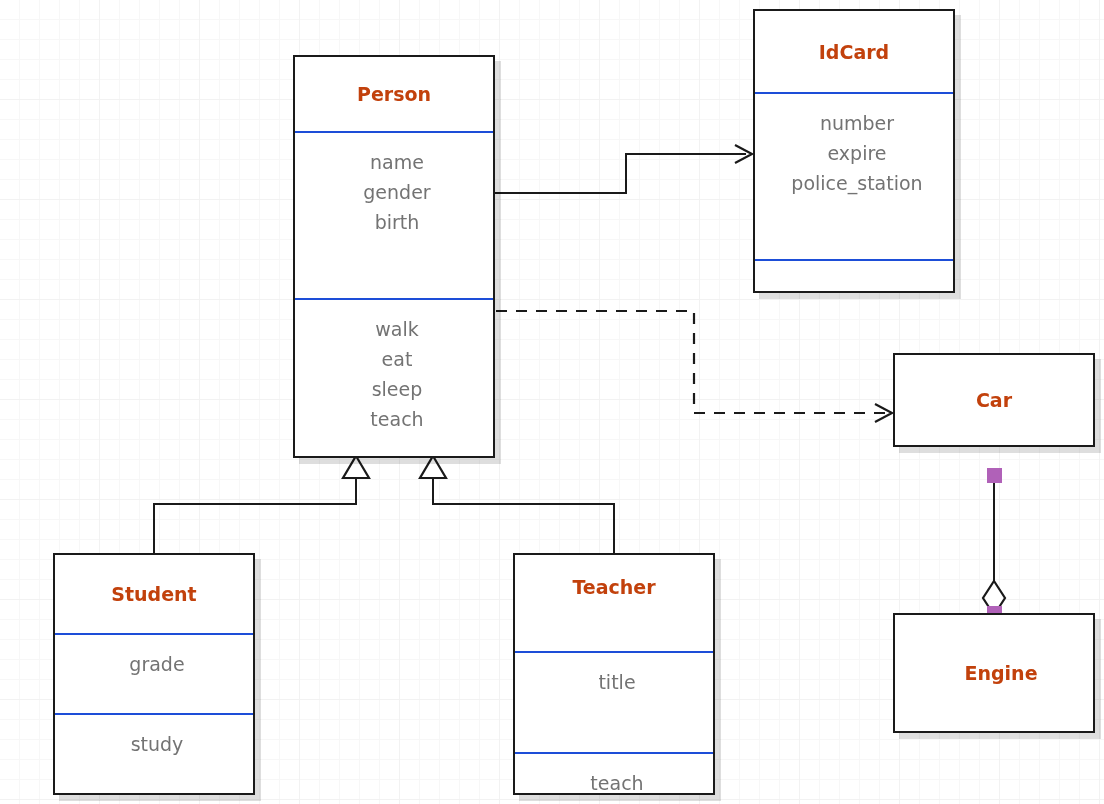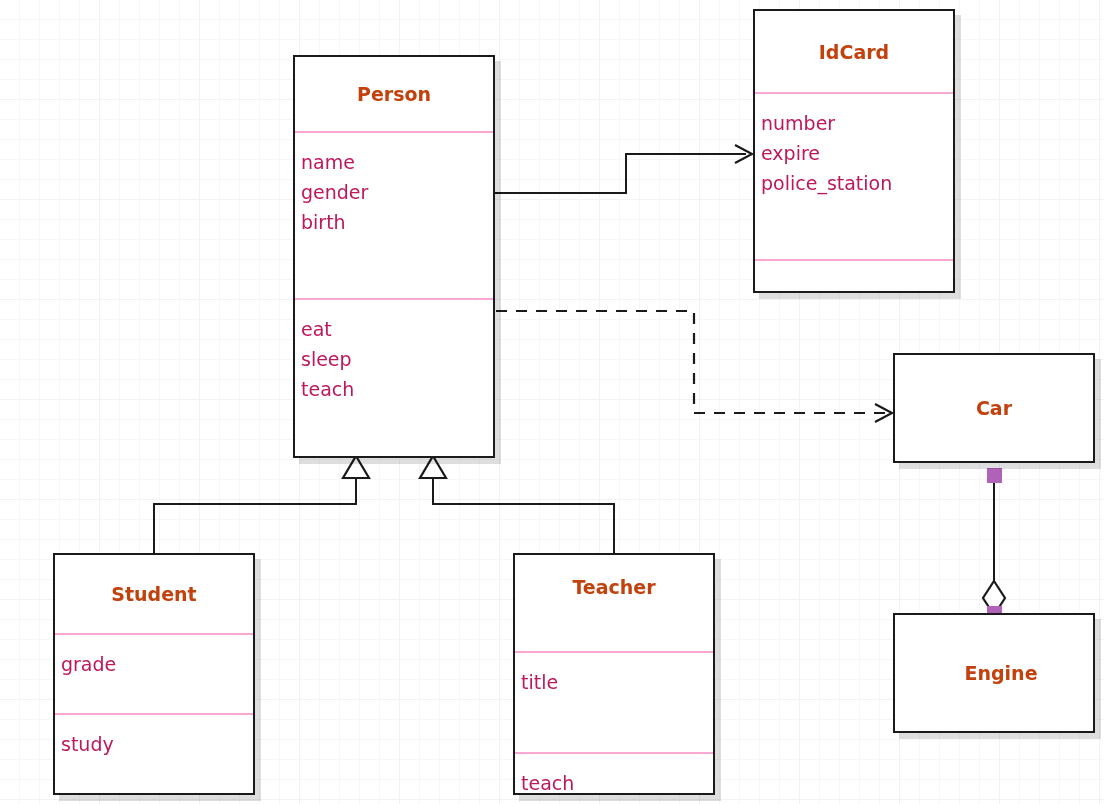--- a/index.html
+++ b/index.html
@@ -39,43 +39,44 @@
     text-align: center;
     font-weight: bold;
     font-size: 19px;
     color: #c2410c;
     display: flex;
     align-items: center;
     justify-content: center;
     box-sizing: border-box;
   }
   .uml-compartment {
-    border-top: 2px solid #f9a8d4;
+    border-top: 2px solid #1d4ed8;
     box-sizing: border-box;
     padding: 14px 0 0 6px;
     font-size: 19px;
-    color: #be185d;
+    color: #737373;
     line-height: 30px;
     overflow: hidden;
+    text-align: center;
   }
   .uml-compartment.empty { padding: 0; }
   .uml-row { white-space: nowrap; }
 
   
   #cls-person      { left: 293px; top: 55px;  width: 202px; height: 403px; }
   #cls-person .uml-title { height: 74px; border-radius: 14px; }
   #cls-person .c-attrs  { height: 167px; }
   #cls-person .c-ops    { flex: 1 1 auto; }
 
   #cls-idcard      { left: 753px; top: 9px;   width: 202px; height: 284px; }
   #cls-idcard .uml-title { height: 81px; }
   #cls-idcard .c-attrs  { height: 167px; }
   #cls-idcard .c-ops    { flex: 1 1 auto; }
 
-  #cls-car         { left: 893px; top: 353px; width: 202px; height: 110px; }
+  #cls-car         { left: 893px; top: 353px; width: 202px; height: 94px; }
   #cls-car .uml-title { height: 100%; }
 
   #cls-engine      { left: 893px; top: 613px; width: 202px; height: 120px; }
   #cls-engine .uml-title { height: 100%; padding-left: 14px; }
 
   #cls-student     { left: 53px;  top: 553px; width: 202px; height: 242px; }
   #cls-student .uml-title { height: 78px; }
   #cls-student .c-attrs  { height: 80px; }
   #cls-student .c-ops    { flex: 1 1 auto; }
 
@@ -156,20 +157,21 @@
   </svg>
 
   <div class="uml-class" id="cls-person">
     <div class="uml-title">Person</div>
     <div class="uml-compartment c-attrs">
       <div class="uml-row">name</div>
       <div class="uml-row">gender</div>
       <div class="uml-row">birth</div>
     </div>
     <div class="uml-compartment c-ops">
+      <div class="uml-row">walk</div>
       <div class="uml-row">eat</div>
       <div class="uml-row">sleep</div>
       <div class="uml-row">teach</div>
     </div>
   </div>
 
   <div class="uml-class" id="cls-idcard">
     <div class="uml-title">IdCard</div>
     <div class="uml-compartment c-attrs">
       <div class="uml-row">number</div>

